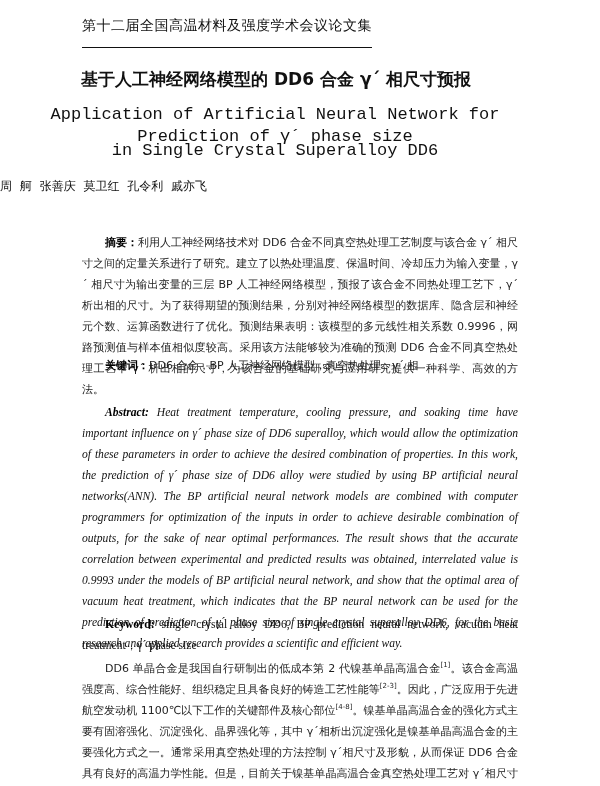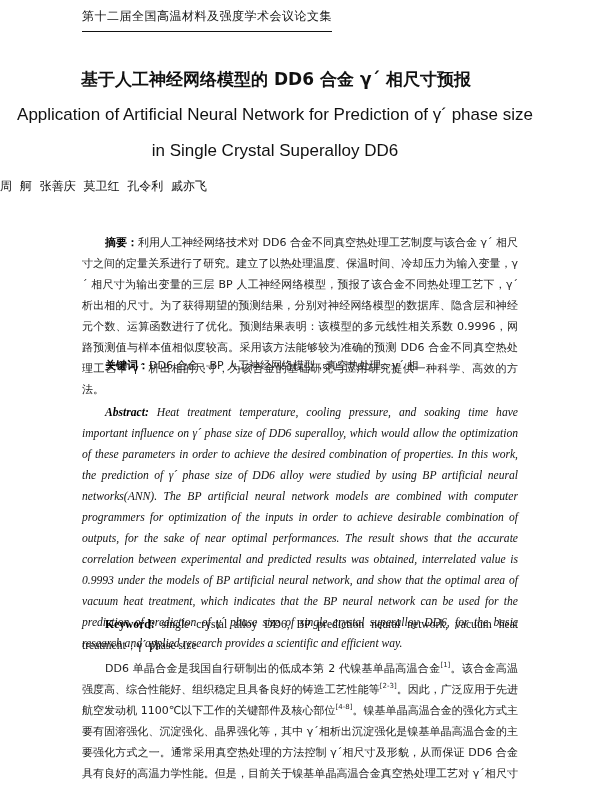--- a/index.html
+++ b/index.html
@@ -1,31 +1,31 @@
 <!DOCTYPE html>
 <html><head>
 <meta charset="utf-8">
 <style>
   html, body { margin: 0; padding: 0; background: #ffffff; }
   body { width: 600px; height: 786px; overflow: hidden; position: relative; color: #111; }
   .page { position: absolute; left: 0; top: 0; width: 600px; height: 786px; background: #fff; }
 
   .header {
-    position: absolute; left: 82px; top: 8px;
-    font-family: "DejaVu Serif", serif; font-size: 12px; letter-spacing: 0.5px;
-    border-bottom: 1.5px solid #111; padding-bottom: 7px; line-height: 16px;
+    position: absolute; left: 82px; top: 17px;
+    font-family: "DejaVu Serif", serif; font-size: 14px; letter-spacing: 0.5px;
+    border-bottom: 1.5px solid #111; padding-bottom: 14px; line-height: 16px;
   }
 
   .title-cn {
     position: absolute; left: 0; width: 552px; top: 68px; text-align: center;
     font-family: "DejaVu Sans", sans-serif; font-weight: bold; font-size: 17px; line-height: 22px;
   }
   .title-en {
     position: absolute; left: 0; width: 550px; text-align: center;
-    font-family: Liberation Sans, sans-serif; font-size: 17px; line-height: 22px;
+    font-family: Liberation Mono, monospace; font-size: 17px; line-height: 22px;
   }
   .title-en.l1 { top: 104px; }
   .title-en.l2 { top: 140px; }
 
   .authors {
     position: absolute; left: 0; width: 600px; top: 178px; text-align: left;
     font-family: "DejaVu Serif", serif; font-size: 12px; word-spacing: 4px;
   }
 
   .para {

